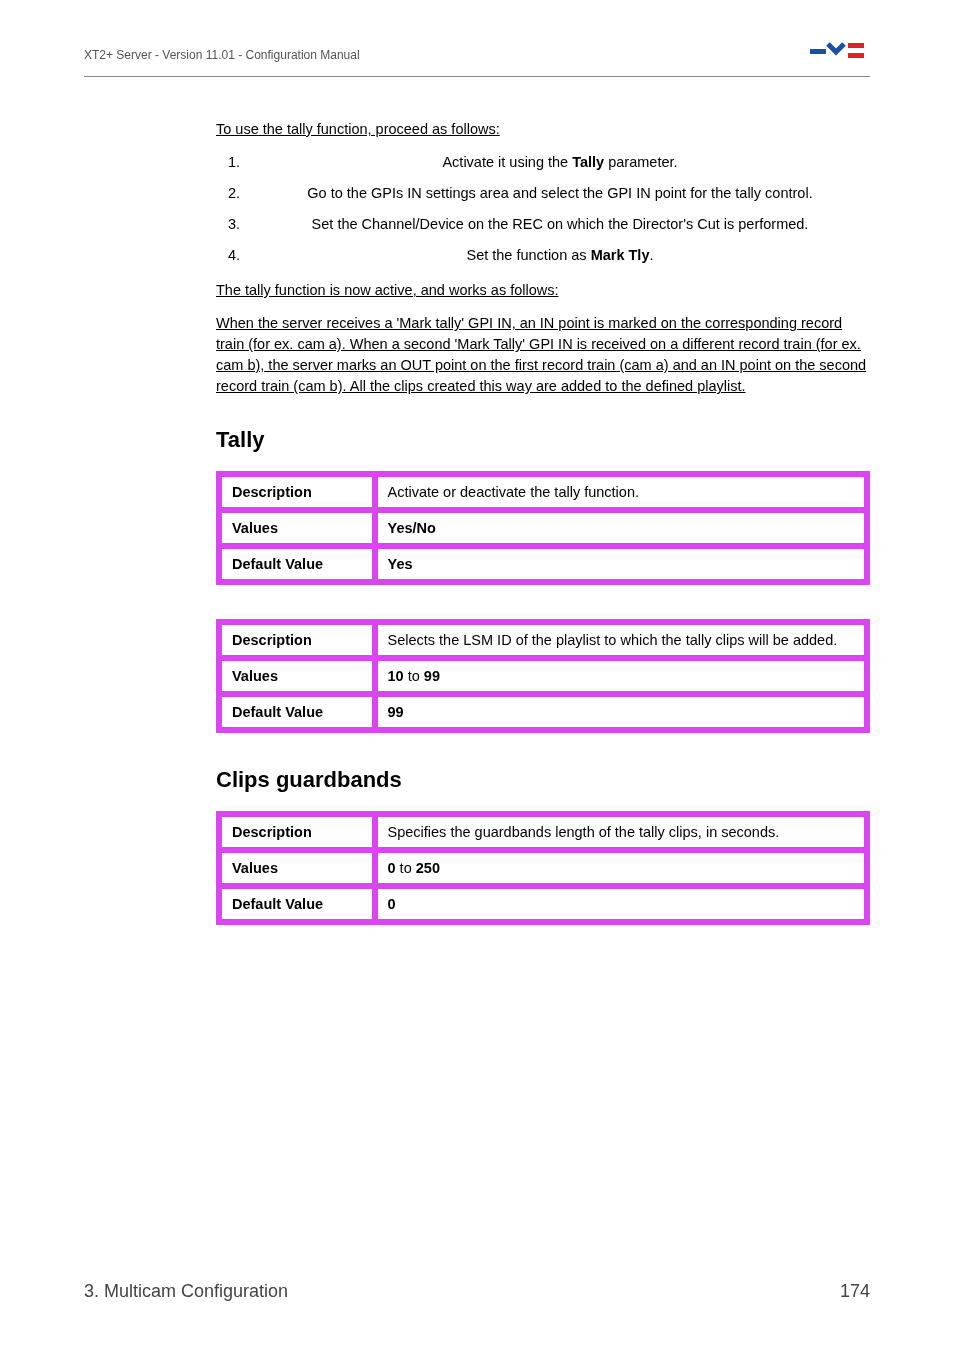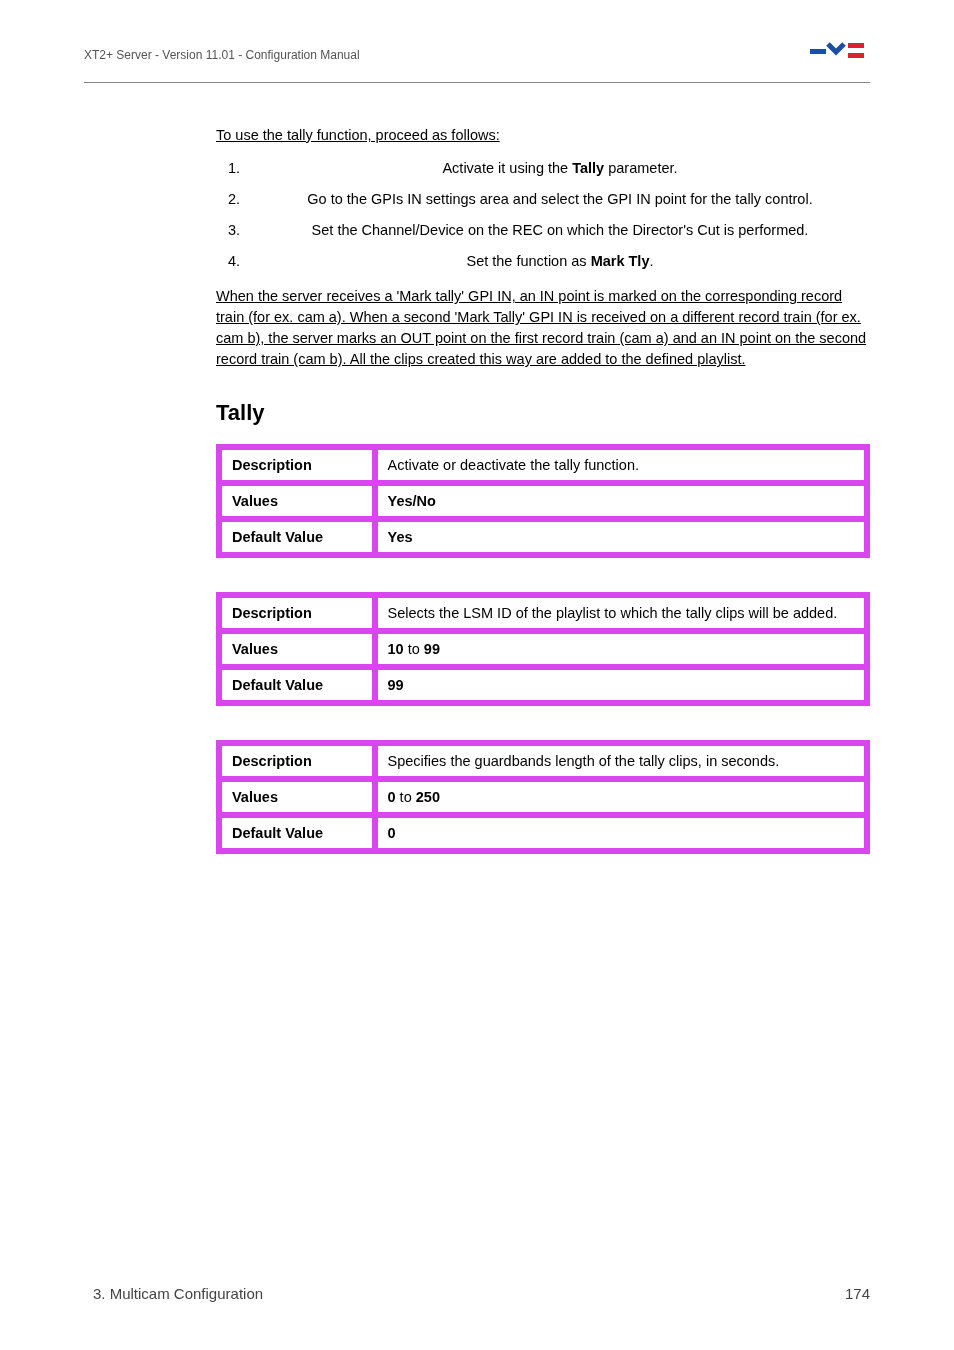--- a/index.html
+++ b/index.html
@@ -14,21 +14,21 @@
   }
   .page {
     box-sizing: border-box;
     padding: 40px 84px 0 84px;
   }
   .header-row {
     display: flex;
     justify-content: space-between;
     align-items: flex-end;
     border-bottom: 1px solid #888;
-    padding-bottom: 20px;
+    padding-bottom: 14px;
     margin-bottom: 42px;
   }
   .header-text {
     font-size: 12px;
     color: #555;
   }
   .logo {
     display: flex;
     align-items: center;
   }
@@ -74,23 +74,22 @@
     width: 24%;
     font-weight: bold;
   }
   .footer {
     position: absolute;
     bottom: 48px;
     left: 84px;
     right: 84px;
     display: flex;
     justify-content: space-between;
-    font-size: 15px;
+    font-size: 18px;
     color: #444;
-    margin-left: 9px;
   }
   .bold { font-weight: bold; }
 </style>
 </head>
 <body>
 
 <div class="page">
 
   <div class="header-row">
     <div class="header-text">XT2+ Server - Version 11.01 - Configuration Manual</div>
@@ -114,20 +113,21 @@
       <li>
         <span>Activate it using the </span><span class="bold">Tally</span><span> parameter.</span>
       </li>
       <li>Go to the GPIs IN settings area and select the GPI IN point for the tally control.</li>
       <li>Set the Channel/Device on the REC on which the Director's Cut is performed.</li>
       <li>
         <span>Set the function as </span><span class="bold">Mark Tly</span><span>.</span>
       </li>
     </ol>
 
+    <p class="body">The tally function is now active, and works as follows:</p>
 
     <p class="body" style="margin-bottom:30px;">When the server receives a 'Mark tally' GPI IN, an IN point is marked on the corresponding record train (for ex. cam a). When a second 'Mark Tally' GPI IN is received on a different record train (for ex. cam b), the server marks an OUT point on the first record train (cam a) and an IN point on the second record train (cam b). All the clips created this way are added to the defined playlist.</p>
 
     <h2 class="section">Tally</h2>
     <table class="param">
       <tbody>
           <tr>
         <td class="label">Description</td>
         <td>Activate or deactivate the tally function.</td>
       </tr>
@@ -154,20 +154,21 @@
           <span class="bold">10</span><span> to </span><span class="bold">99</span>
         </td>
       </tr>
       <tr>
         <td class="label">Default Value</td>
         <td class="bold">99</td>
       </tr>
     </tbody>
       </table>
 
+    <h2 class="section">Clips guardbands</h2>
     <table class="param">
       <tbody>
           <tr>
         <td class="label">Description</td>
         <td>Specifies the guardbands length of the tally clips, in seconds.</td>
       </tr>
       <tr>
         <td class="label">Values</td>
         <td>
           <span class="bold">0</span><span> to </span><span class="bold">250</span>

